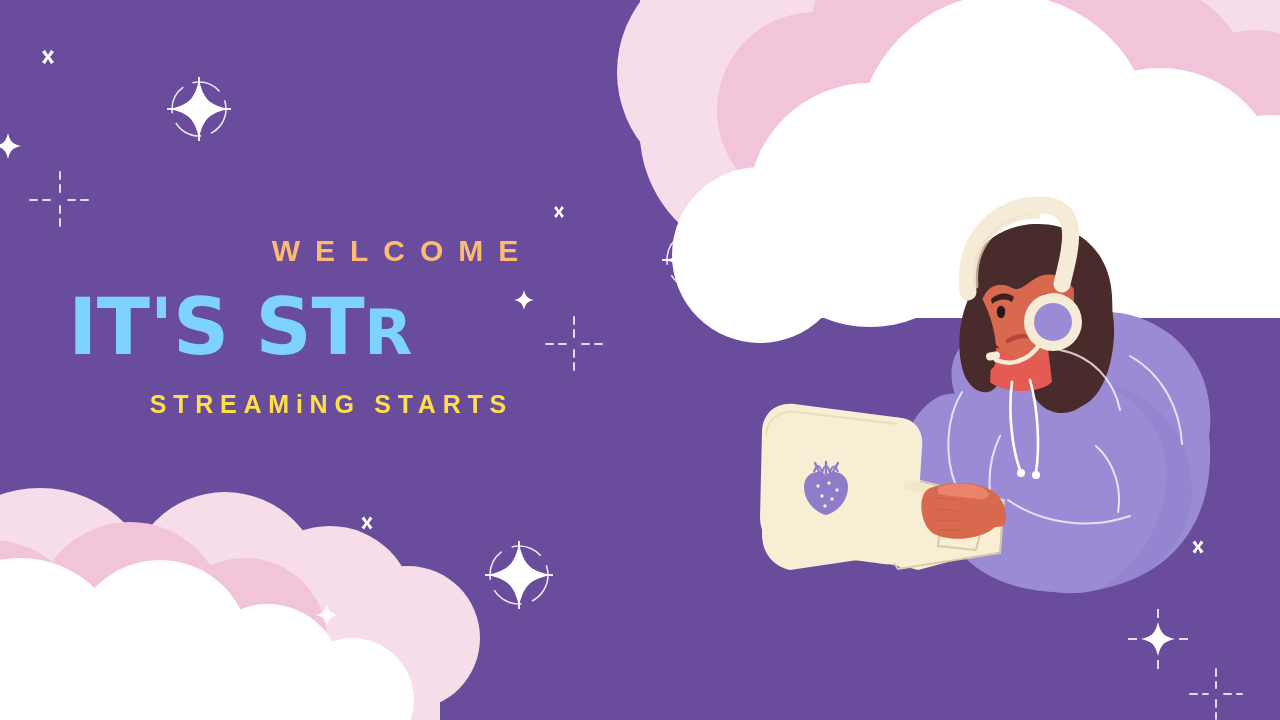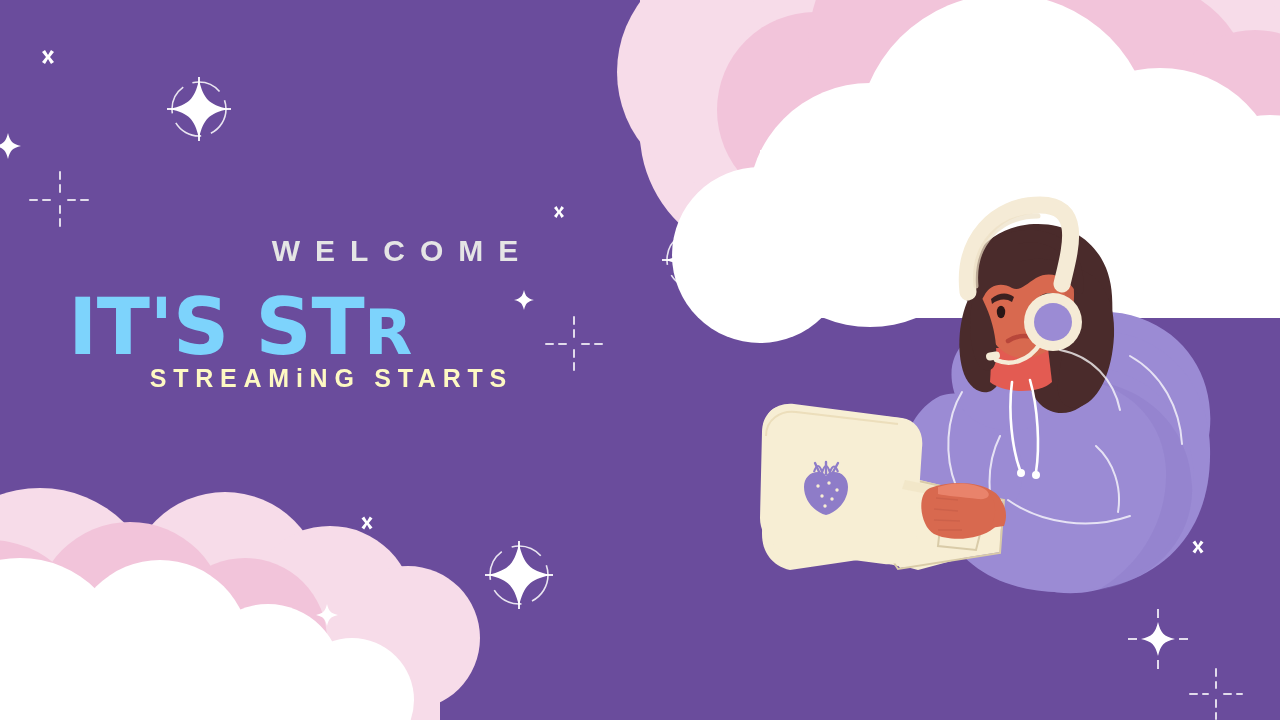--- a/index.html
+++ b/index.html
@@ -21,21 +21,21 @@
   #text-block {
     position:absolute;
     left:0; top:236px;
     width:640px;
     z-index:40;
     text-align:center;
     pointer-events:none;
   }
   #welcome-text {
     display:block;
-    color:#e5e5e5;
+    color:#fdba74;
     font-size:30px;
     font-weight:700;
     letter-spacing:0.50em;
     text-indent:0.50em;
     line-height:1;
     padding-left:150px;
     font-family:"Liberation Sans", sans-serif;
   }
   #headline-text {
     display:block;
@@ -46,26 +46,27 @@
     line-height:1;
     margin-top:22px;
     padding-right:160px;
     font-family:"DejaVu Sans", sans-serif;
     white-space:nowrap;
     transform:scaleX(1.0);
   }
   #headline-text .small-r { font-size:0.80em; }
   #subtitle-text {
     display:block;
-    color:#fef9c3;
+    color:#fde047;
     font-size:25px;
     font-weight:700;
     letter-spacing:0.27em;
     text-indent:0.27em;
     line-height:1;
+    margin-top:26px;
     padding-left:16px;
     font-family:"Liberation Sans", sans-serif;
   }
 </style>
 </head>
 <body>
 
 <div id="stage" style="background: rgb(106, 76, 156);">
 
   <svg class="svg-layer" width="1280" height="720" viewBox="0 0 1280 720" style="z-index:10;">

